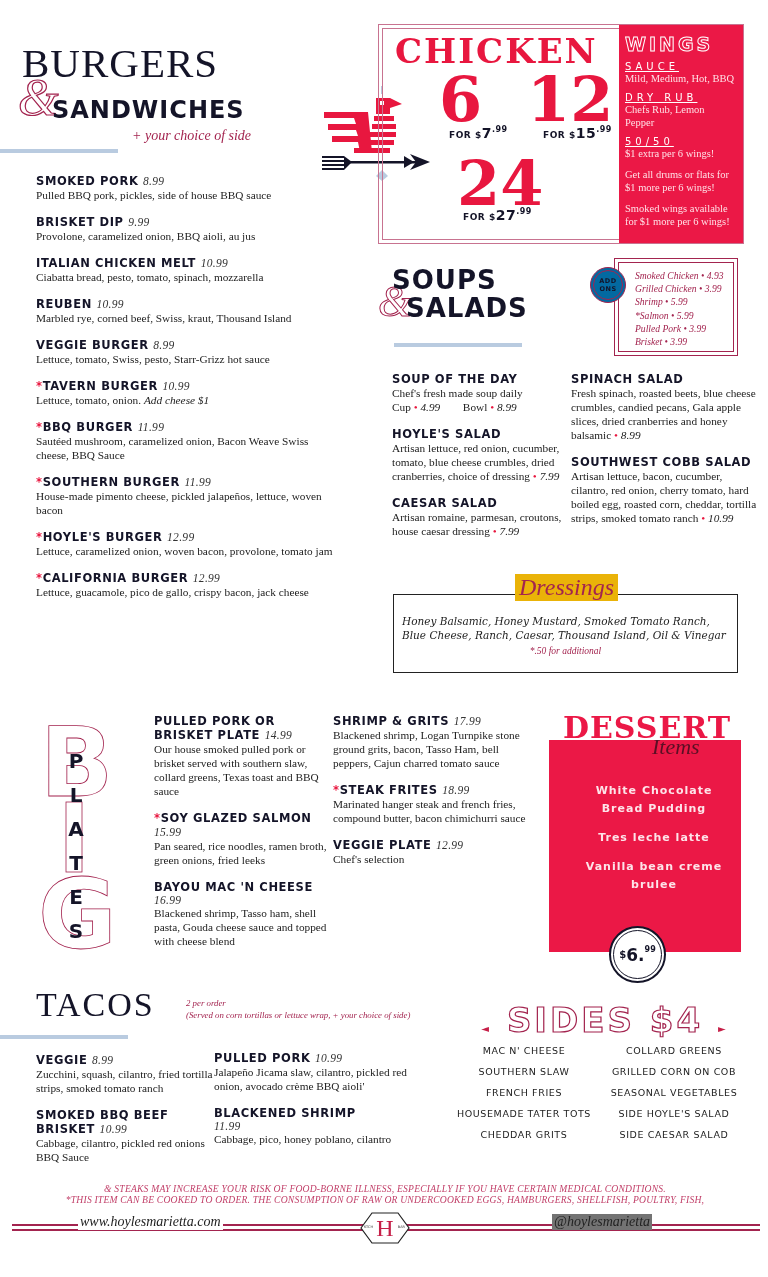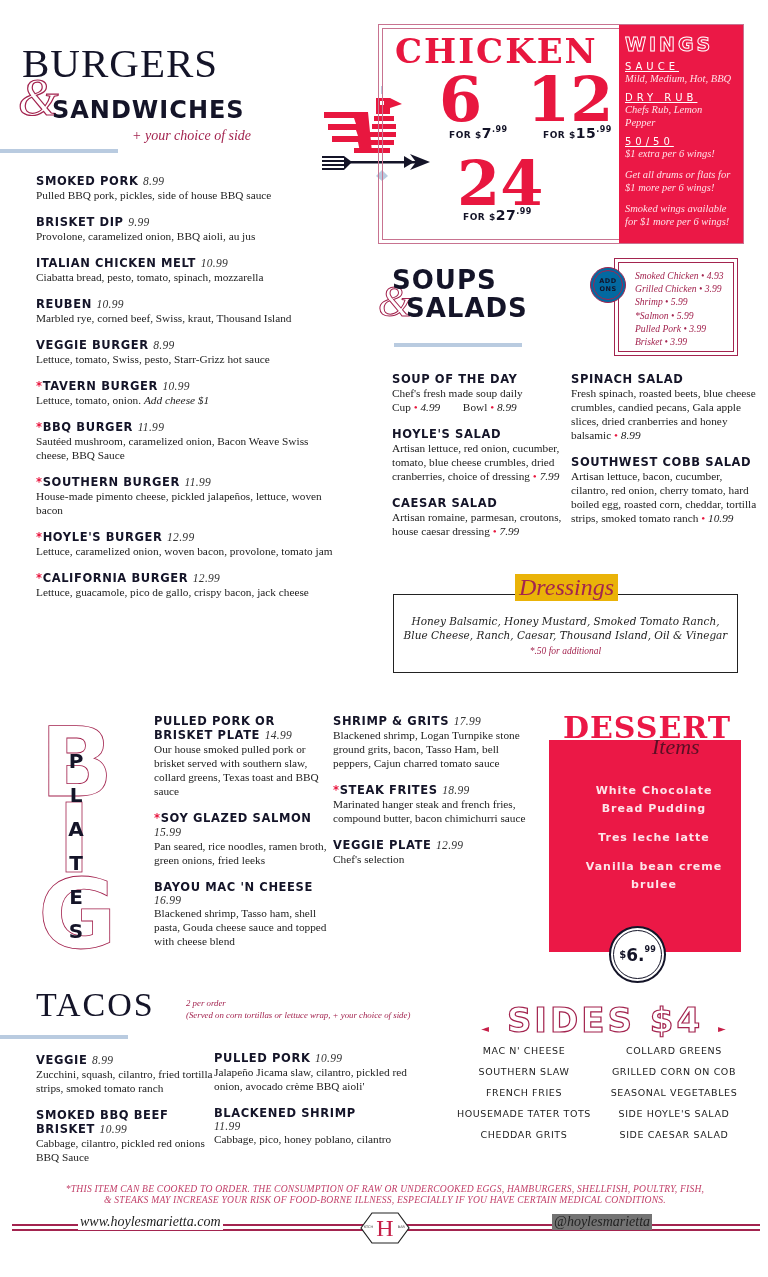--- a/index.html
+++ b/index.html
@@ -30,40 +30,40 @@
   .wings-box { left: 378px; top: 24px; width: 366px; height: 220px; border: 1.5px solid #c87390; }
   .wings-inner { position: absolute; left: 3px; top: 3px; right: 3px; bottom: 3px; border: 1px solid #c87390; }
   .chicken-word { left: 16px; top: 6px; font-family: "DejaVu Serif", serif; font-weight: bold; font-size: 34px; letter-spacing: 2px; color: #e8173f; }
   .big-num { font-family: "DejaVu Serif", serif; font-weight: bold; color: #e8173f; font-size: 62px; line-height: 62px; }
   .for-price { font-family: "DejaVu Sans", sans-serif; font-weight: bold; font-size: 9px; color: #141428; letter-spacing: 0.5px; }
   .for-price .big { font-size: 14px; }
   .for-price .cents { font-size: 8px; vertical-align: top; }
   .wings-panel { position: absolute; left: 240px; top: 0; right: 0; bottom: 0; background: #eb1846; padding: 8px 8px 0 6px; color: #fff; }
   .wings-word { font-family: "DejaVu Sans", sans-serif; font-size: 19px; letter-spacing: 3px; color: #eb1846; -webkit-text-stroke: 1px #ffffff; font-weight: bold; margin-bottom: 6px; }
   .wp-head { font-family: "DejaVu Sans", sans-serif; font-size: 10px; letter-spacing: 4px; text-decoration: underline; color: #fff; margin-top: 4px; }
-  .wp-text { font-family: "Liberation Serif", serif; font-style: italic; font-size: 10.5px; line-height: 13px; color: #ffe0e6; }
+  .wp-text { font-family: "Liberation Serif", serif; font-size: 10.5px; line-height: 13px; color: #ffe0e6; }
   .wp-gap { margin-top: 8px; }
 
   
   .soups-title { left: 392px; top: 266px; font-family: "DejaVu Sans", sans-serif; font-weight: bold; font-size: 26px; color: #141428; line-height: 28px; letter-spacing: 1px; }
   .amp-soup { left: 378px; top: 276px; font-family: "Liberation Serif", serif; font-style: italic; font-size: 44px; color: transparent; -webkit-text-stroke: 1px #a3244f; }
 
   .addons { left: 614px; top: 258px; width: 124px; height: 98px; border: 1.5px solid #a3244f; }
   .addons-inner { position: absolute; left: 3px; top: 3px; right: 3px; bottom: 3px; border: 1px solid #a3244f; padding: 6px 0 0 16px; }
   .addons-item { font-family: "Liberation Serif", serif; font-style: italic; font-size: 9.6px; line-height: 13.2px; color: #a3244f; white-space: nowrap; }
   .addons-badge { left: 590px; top: 267px; width: 36px; height: 36px; border-radius: 50%; border: 1.5px solid #a3244f; background: #0369a1; display: flex; align-items: center; justify-content: center; }
   .addons-badge-in { width: 30px; height: 30px; border-radius: 50%; border: 1px solid #a3244f; display: flex; flex-direction: column; align-items: center; justify-content: center; font-family: "DejaVu Sans", sans-serif; font-weight: bold; font-size: 6.5px; letter-spacing: 0.5px; line-height: 8px; color: #141428; }
 
   .soups-col1 { left: 392px; top: 372px; width: 180px; }
   .soups-col2 { left: 571px; top: 372px; width: 190px; }
 
   
   .dress-box { left: 393px; top: 594px; width: 345px; height: 79px; border: 1.5px solid #222; }
   .dress-title { left: 515px; top: 574px; font-family: "Liberation Serif", serif; font-style: italic; font-size: 24px; color: #a3244f; background: #eab308; padding: 0 4px; }
-  .dress-text { position: absolute; left: 8px; right: 8px; top: 19px; text-align: center; font-family: "DejaVu Serif", serif; font-style: italic; font-size: 10.5px; line-height: 14px; color: #222; }
+  .dress-text { position: absolute; left: 8px; right: 8px; top: 19px; font-family: "DejaVu Serif", serif; font-style: italic; font-size: 10.5px; line-height: 14px; color: #222; }
   .dress-note { position: absolute; left: 0; right: 0; top: 51px; text-align: center; font-family: "Liberation Serif", serif; font-style: italic; font-size: 9.5px; color: #a3244f; }
 
   
   .plates-graphic { left: 38px; top: 716px; width: 80px; height: 235px; }
   .plates-col1 { left: 154px; top: 714px; width: 175px; }
   .plates-col2 { left: 333px; top: 714px; width: 200px; }
 
   
   .dessert-panel { left: 549px; top: 740px; width: 192px; height: 212px; background: #eb1846; }
   .dessert-title { left: 549px; top: 711px; width: 196px; text-align: center; font-family: "DejaVu Serif", serif; font-weight: bold; font-size: 30px; color: #eb1846; letter-spacing: 1px; line-height: 34px; }
@@ -372,22 +372,22 @@
     <div>GRILLED CORN ON COB</div>
     <div>FRENCH FRIES</div>
     <div>SEASONAL VEGETABLES</div>
     <div>HOUSEMADE TATER TOTS</div>
     <div>SIDE HOYLE'S SALAD</div>
     <div>CHEDDAR GRITS</div>
     <div>SIDE CAESAR SALAD</div>
   </div>
 
 <div class="abs disclaimer">
+  <div>&amp; STEAKS MAY INCREASE YOUR RISK OF FOOD-BORNE ILLNESS, ESPECIALLY IF YOU HAVE CERTAIN MEDICAL CONDITIONS.</div>
   <div>*THIS ITEM CAN BE COOKED TO ORDER. THE CONSUMPTION OF RAW OR UNDERCOOKED EGGS, HAMBURGERS, SHELLFISH, POULTRY, FISH,</div>
-  <div>&amp; STEAKS MAY INCREASE YOUR RISK OF FOOD-BORNE ILLNESS, ESPECIALLY IF YOU HAVE CERTAIN MEDICAL CONDITIONS.</div>
 </div>
 <div class="abs footer-line" style="top:1224px;"></div>
 <div class="abs footer-line" style="top:1229px;"></div>
 <div class="abs footer-web">www.hoylesmarietta.com</div>
 <div class="abs footer-handle">@hoylesmarietta</div>
 <div class="abs footer-logo">
   <svg width="50" height="32" viewBox="0 0 50 32" style="position:absolute;left:0;top:0;">
     <path d="M1 16 L12 1 L38 1 L49 16 L38 31 L12 31 Z" fill="#fff" stroke="#222" stroke-width="1.2"></path>
   </svg>
   <div style="position:absolute;left:4px;top:13px;font-family:'DejaVu Sans',sans-serif;font-size:3.5px;color:#333;">KTCH</div>

